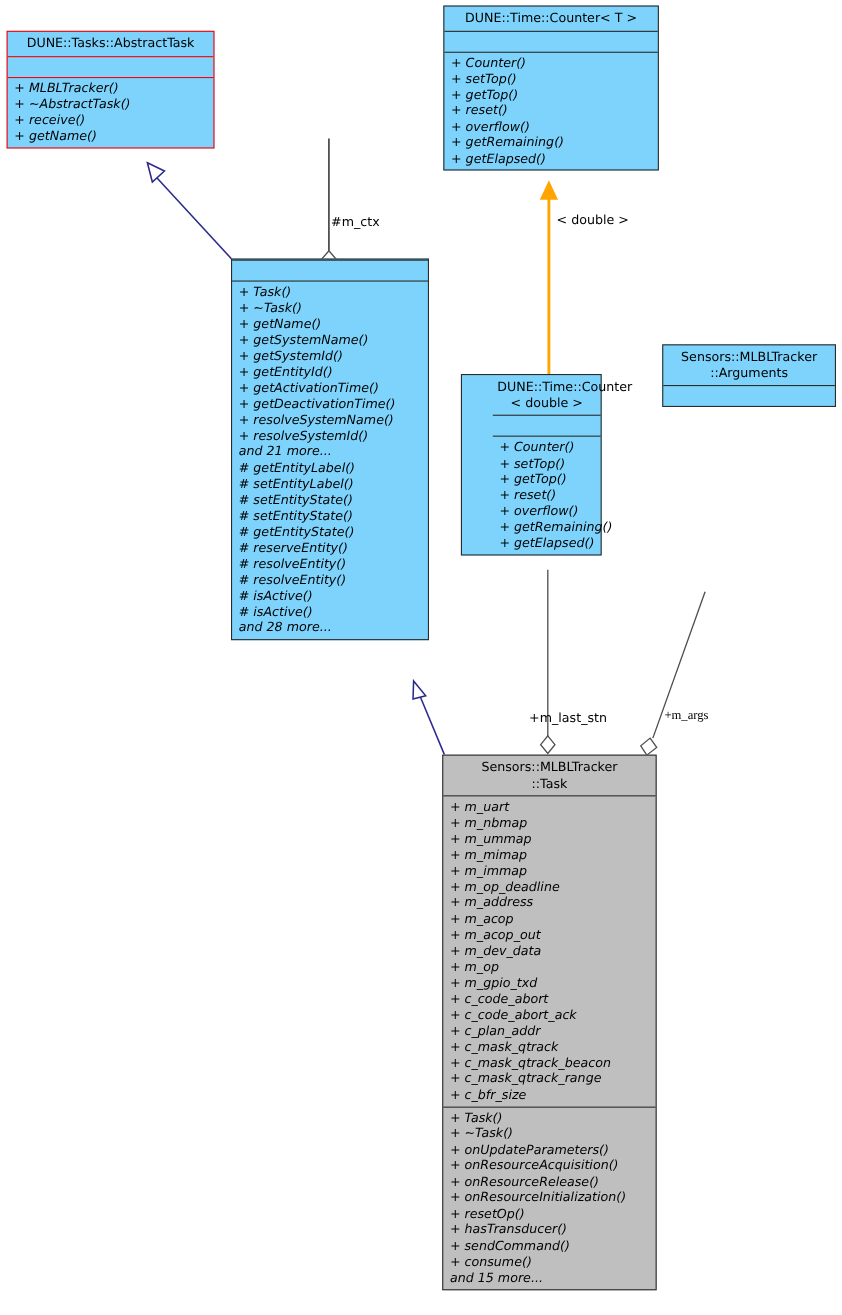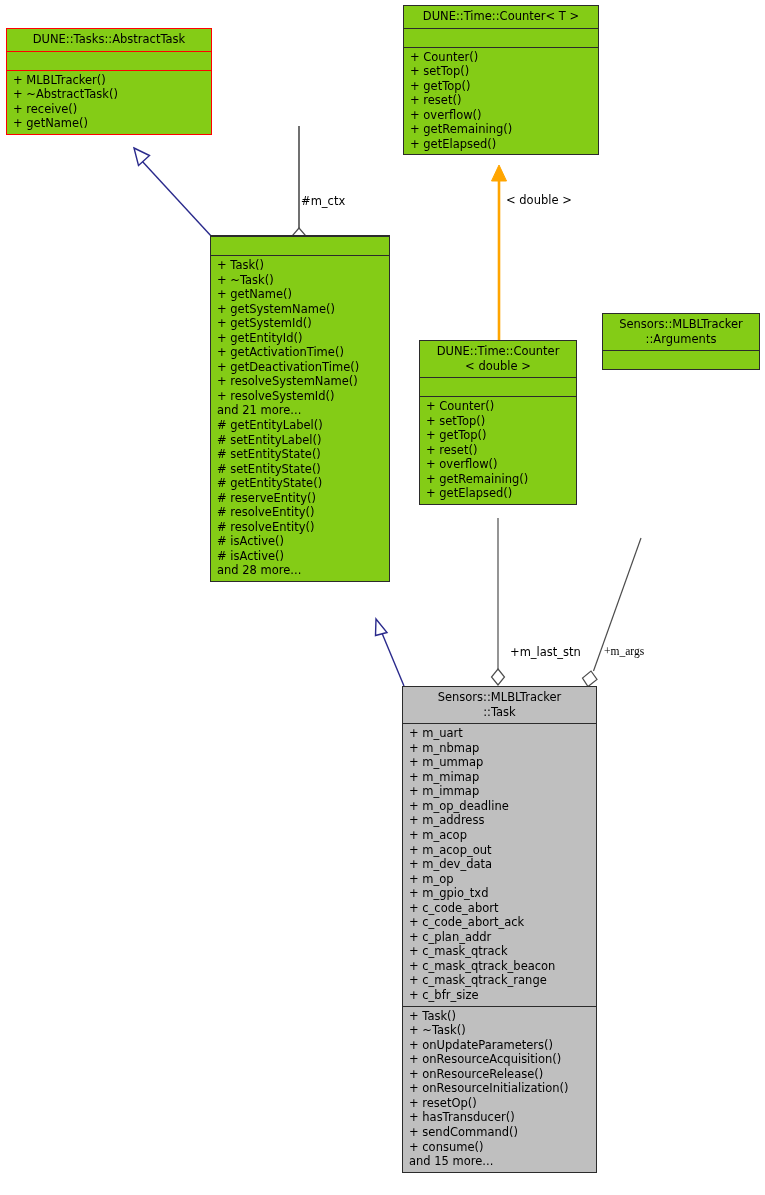--- a/index.html
+++ b/index.html
@@ -21,21 +21,21 @@
     position: absolute;
     left: 0;
     top: 0;
     width: 765px;
     height: 1195px;
     pointer-events: none;
   }
   .umlbox {
     position: absolute;
     box-sizing: border-box;
-    background: #84cc16;
+    background: #7dd3fc;
     border: 1px solid #000000;
     font-size: 11.5px;
     line-height: 14.6px;
     color: #000000;
   }
   .umlbox.red {
     border-color: #ff0000;
     border-width: 1.5px;
   }
   .umlbox.dark {
@@ -54,20 +54,21 @@
   }
   .sect {
     padding: 2px 6px 3px 6px;
   }
   .sect.empty {
     height: 18px;
     padding: 0;
   }
   .divider {
     border-top: 1.5px solid #ff0000;
+    font-style: italic;
   }
   .umlbox.dark .divider,
   .umlbox.shaded .divider {
     border-top: 1.5px solid #2b2b2b;
   }
   .row {
     white-space: nowrap;
     font-size: 11.5px;
     line-height: 14.55px;
   }
@@ -113,25 +114,25 @@
     <g>
       <line x1="641" y1="538" x2="593.5" y2="671" stroke="#4d4d4d" stroke-width="1.2"></line>
       <polygon points="591,671 597,679.5 588,686.5 582.5,678" fill="#ffffff" stroke="#4d4d4d" stroke-width="1.2"></polygon>
     </g>
   </svg>
 
   <div class="edge-label" style="left:301px; top:194px;text-align:center;">#m_ctx</div>
 
   <div class="edge-label" style="left:506px; top:193px;">&lt; double &gt;</div>
 
-  <div class="edge-label" style="left:510px; top:645px;">+m_last_stn</div>
+  <div class="edge-label" style="left:481px; top:645px;">+m_last_stn</div>
 
   <div class="edge-label" style="left:604px; top:645px;font-family:Liberation Serif, serif;">+m_args</div>
 
-  <div class="umlbox red" style="left:6px; top:28px; width:206px;">
+  <div class="umlbox red" style="left:6px; top:28px; width:189px;">
     <div class="sect-title">DUNE::Tasks::AbstractTask</div>
     <div class="sect empty divider"></div>
     <div class="sect divider">
       <div class="row">+ MLBLTracker()</div>
       <div class="row">+ ~AbstractTask()</div>
       <div class="row">+ receive()</div>
       <div class="row">+ getName()</div>
     </div>
   </div>
 
@@ -171,21 +172,21 @@
       <div class="row"># getEntityState()</div>
       <div class="row"># reserveEntity()</div>
       <div class="row"># resolveEntity()</div>
       <div class="row"># resolveEntity()</div>
       <div class="row"># isActive()</div>
       <div class="row"># isActive()</div>
       <div class="row">and 28 more...</div>
     </div>
   </div>
 
-  <div class="umlbox dark" style="left:419px; top:340px; width:158px;">
+  <div class="umlbox dark" style="left:419px; top:340px; width:128px;padding-left:28px;">
     <div class="sect-title">DUNE::Time::Counter
 &lt; double &gt;</div>
     <div class="sect empty divider"></div>
     <div class="sect divider">
       <div class="row">+ Counter()</div>
       <div class="row">+ setTop()</div>
       <div class="row">+ getTop()</div>
       <div class="row">+ reset()</div>
       <div class="row">+ overflow()</div>
       <div class="row">+ getRemaining()</div>

